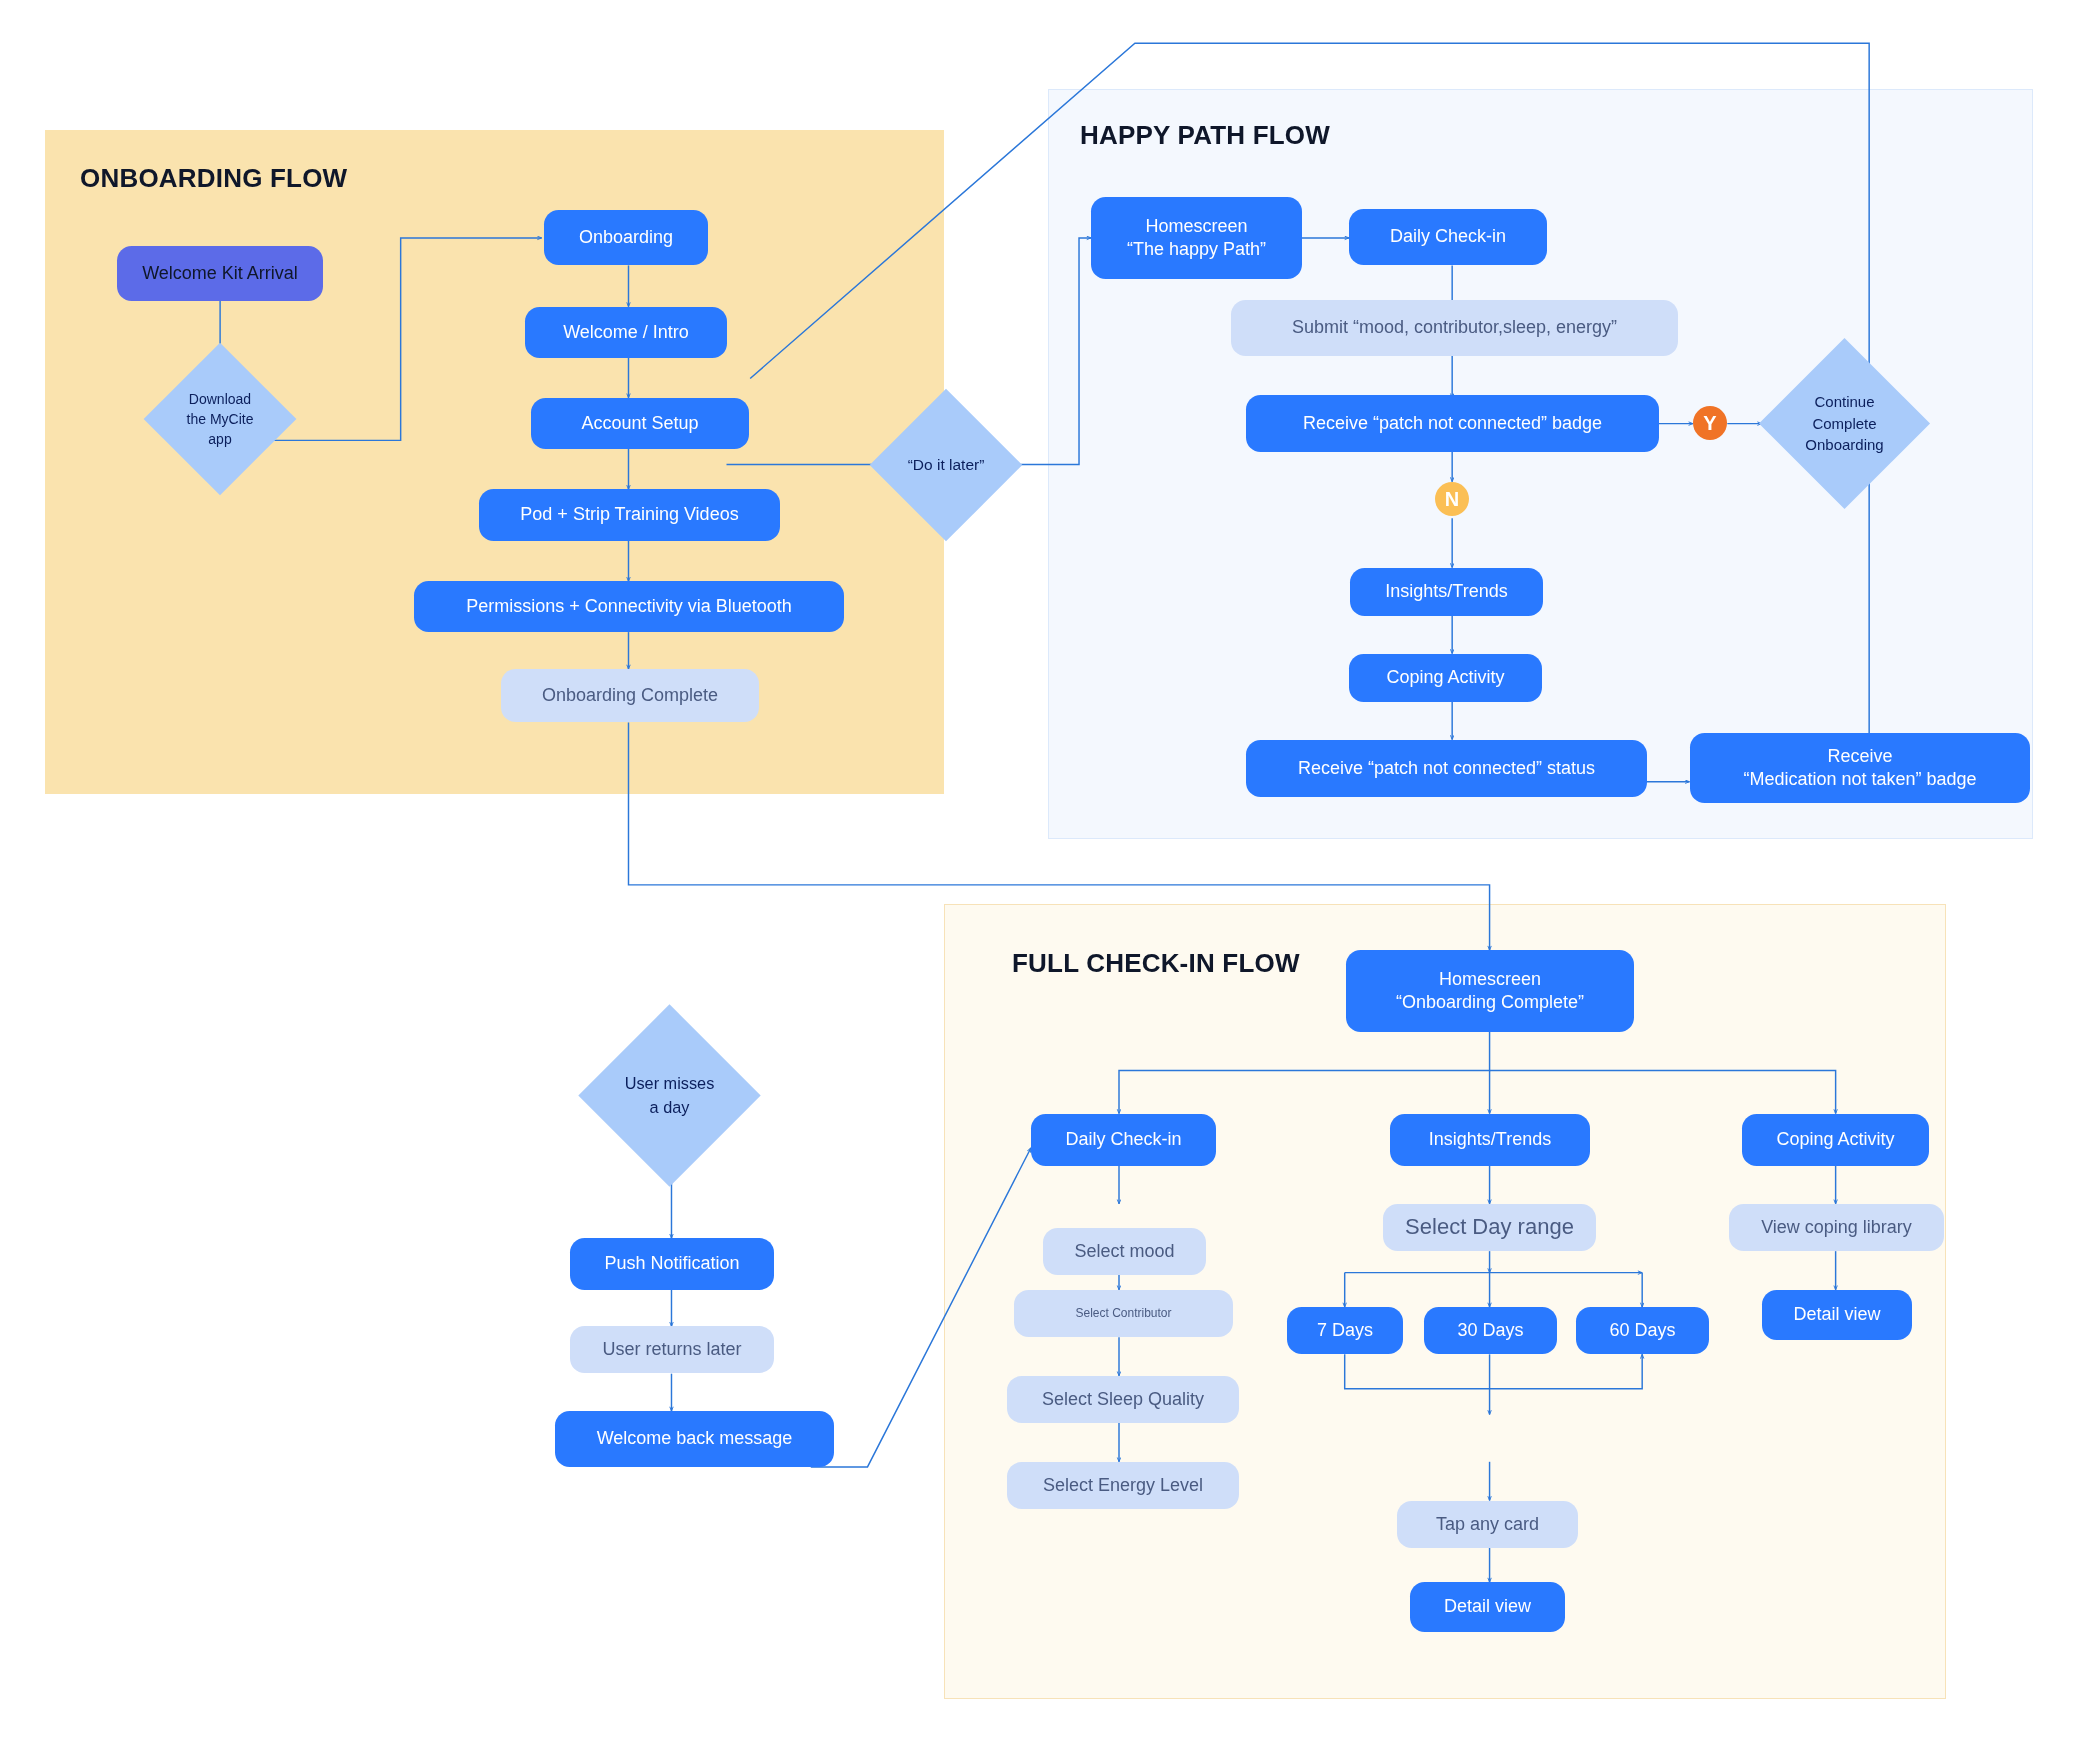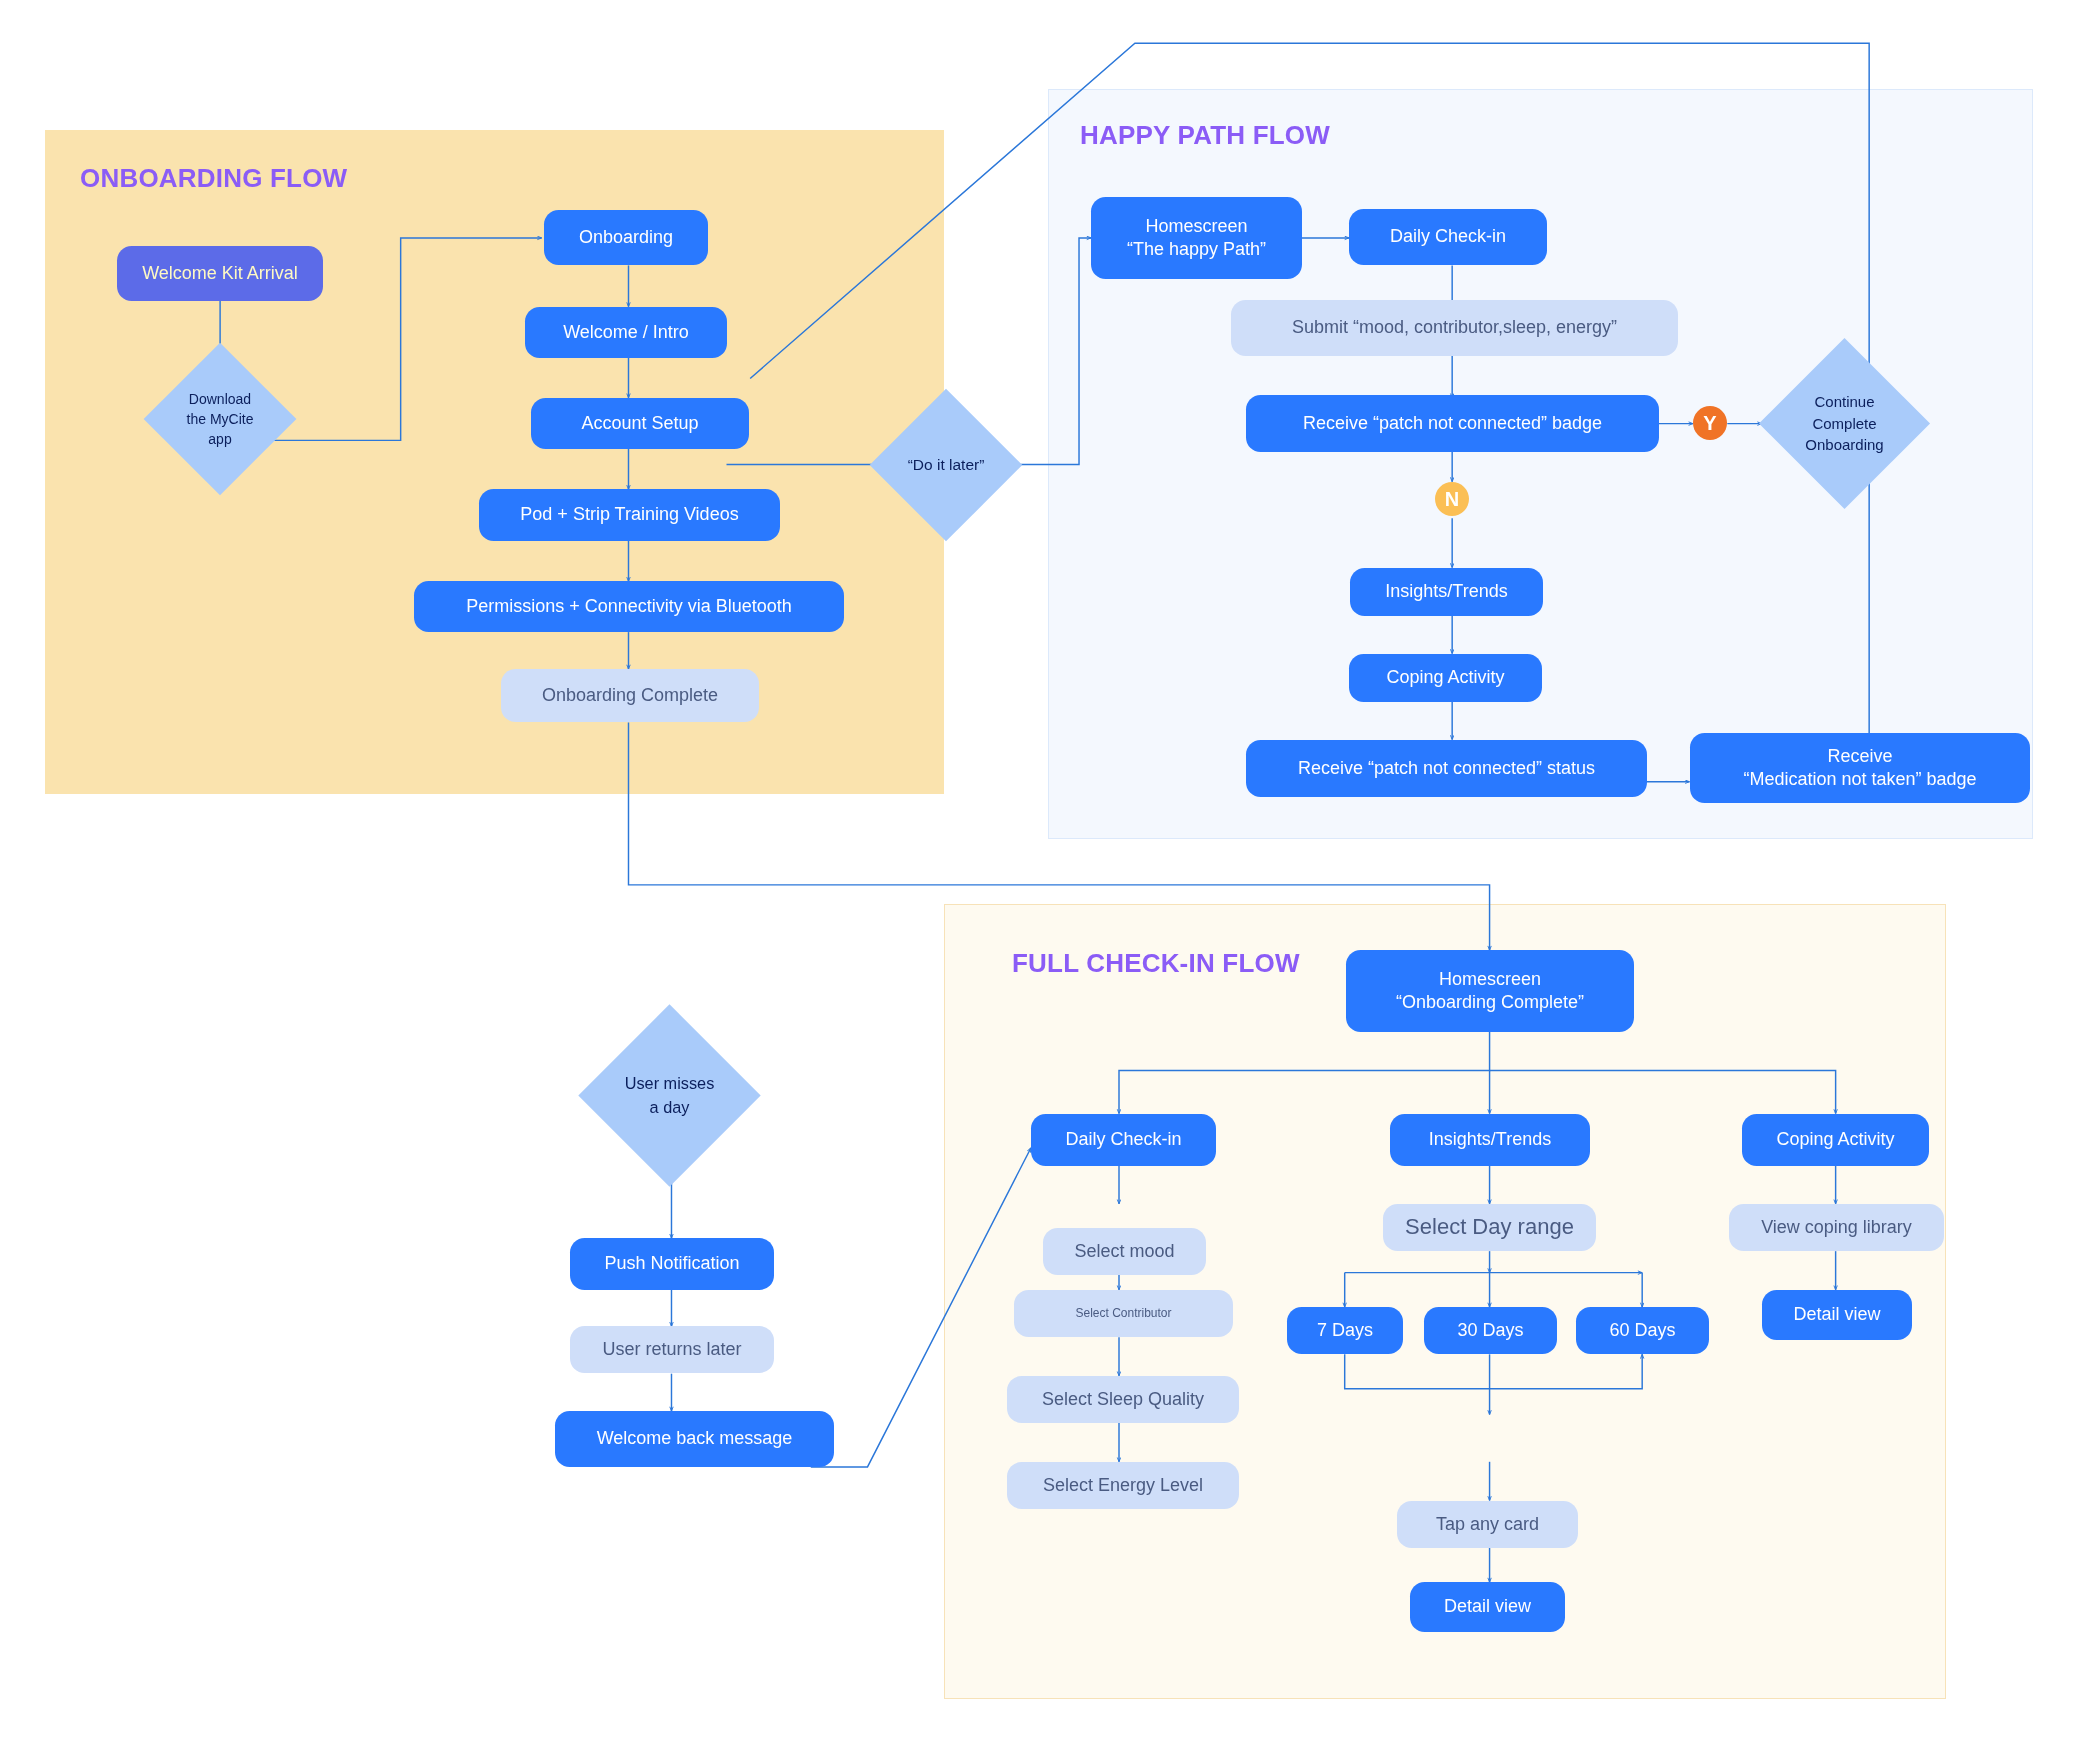--- a/index.html
+++ b/index.html
@@ -2,29 +2,29 @@
 <html style="font-size:6.9px"><head>
 <meta charset="utf-8">
 <title>User Flow Diagram</title>
 <style>
   html,body{margin:0;padding:0;background:#ffffff;}
   body{font-family:"Liberation Sans", sans-serif;}
   #canvas{position:relative;width:2097px;height:1753px;background:#ffffff;overflow:hidden;}
 
   
   .panel{position:absolute;box-sizing:border-box;}
-  .panel-title{position:absolute;font-weight:bold;color:#8b5cf6;letter-spacing:0.2px;
+  .panel-title{position:absolute;font-weight:bold;color:#0f172a;letter-spacing:0.2px;
                font-family:"Liberation Sans", sans-serif;white-space:nowrap;}
 
   
   .node{position:absolute;box-sizing:border-box;display:flex;align-items:center;
         justify-content:center;text-align:center;border-radius:14.6px;
         line-height:1.28;font-family:"Liberation Sans", sans-serif;padding:0 9.5px;}
   .node.primary{background:#2979FF;color:#ffffff;}
-  .node.indigo{background:#5C6BE8;color:#fef9c3;}
+  .node.indigo{background:#5C6BE8;color:#0f172a;}
   .node.soft{background:#CFDEF9;color:#4A5B82;}
 
   
   .diamond{position:absolute;display:flex;align-items:center;justify-content:center;}
   .diamond .dshape{position:absolute;inset:0;background:#A9CBFA;transform:rotate(45deg);}
   .diamond .dtext{position:relative;z-index:2;text-align:center;color:#0B1F5C;
                   line-height:1.45;font-family:"Liberation Sans", sans-serif;}
 
   
   .badge{position:absolute;display:flex;align-items:center;justify-content:center;

